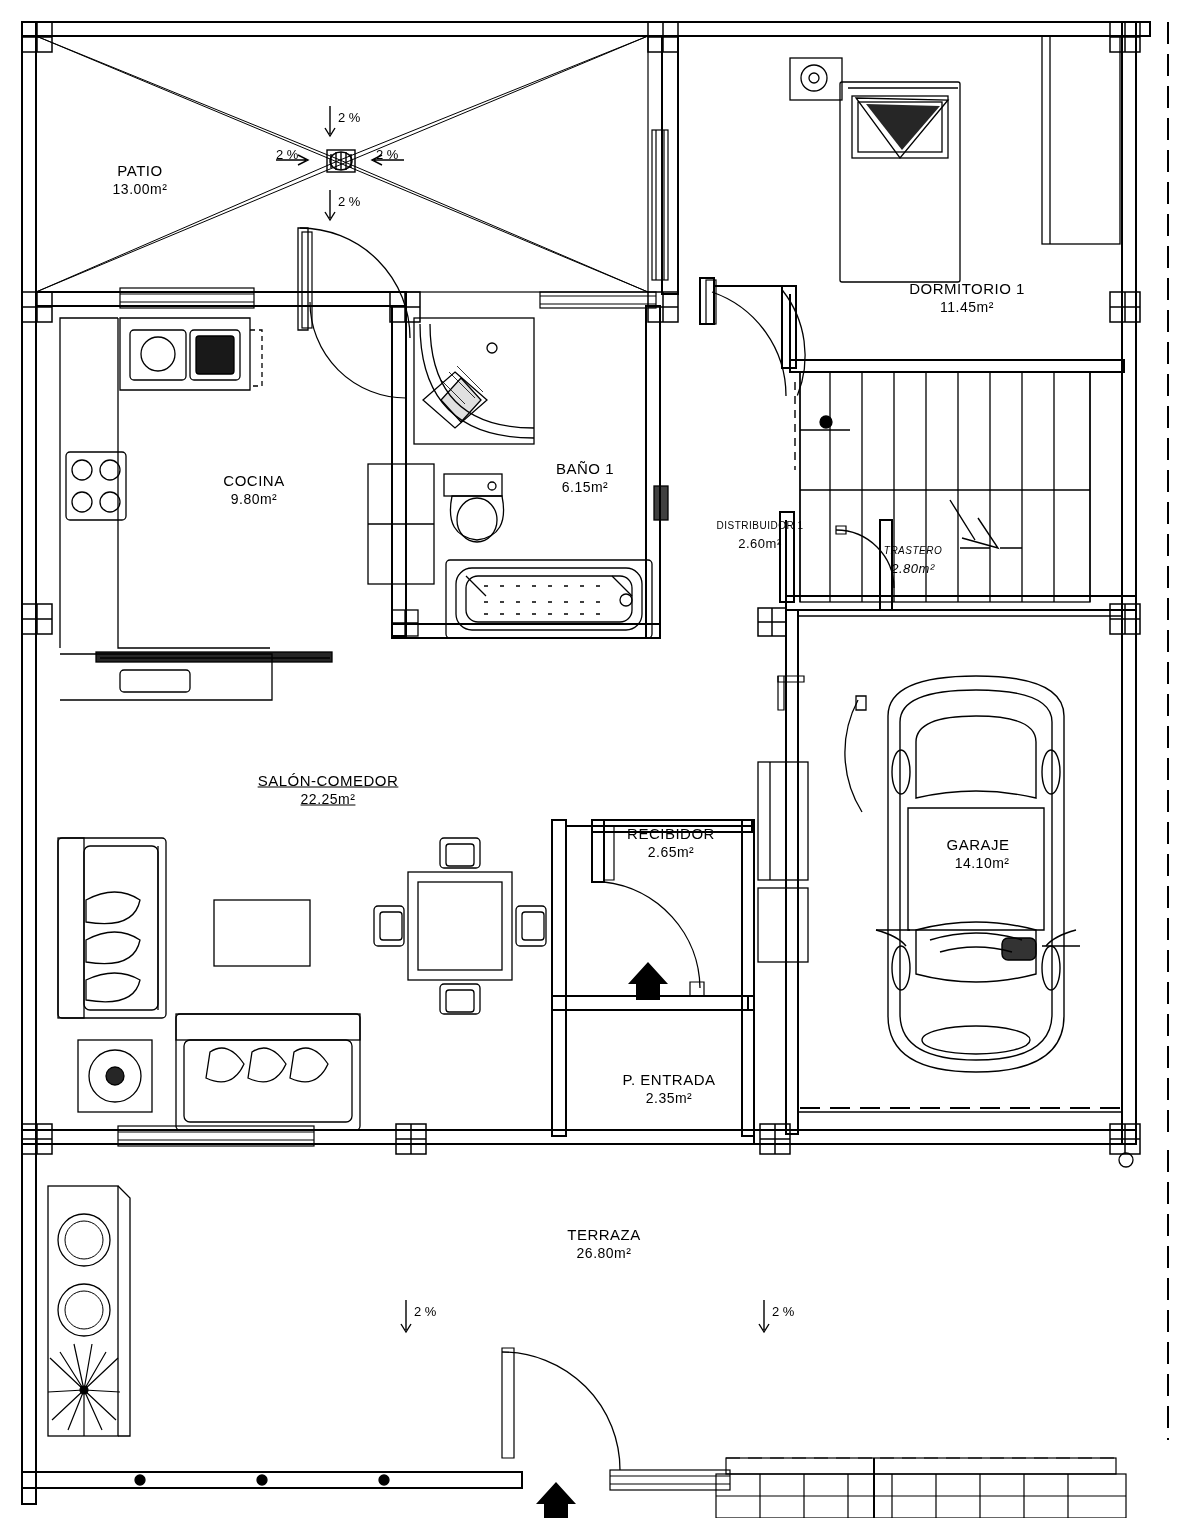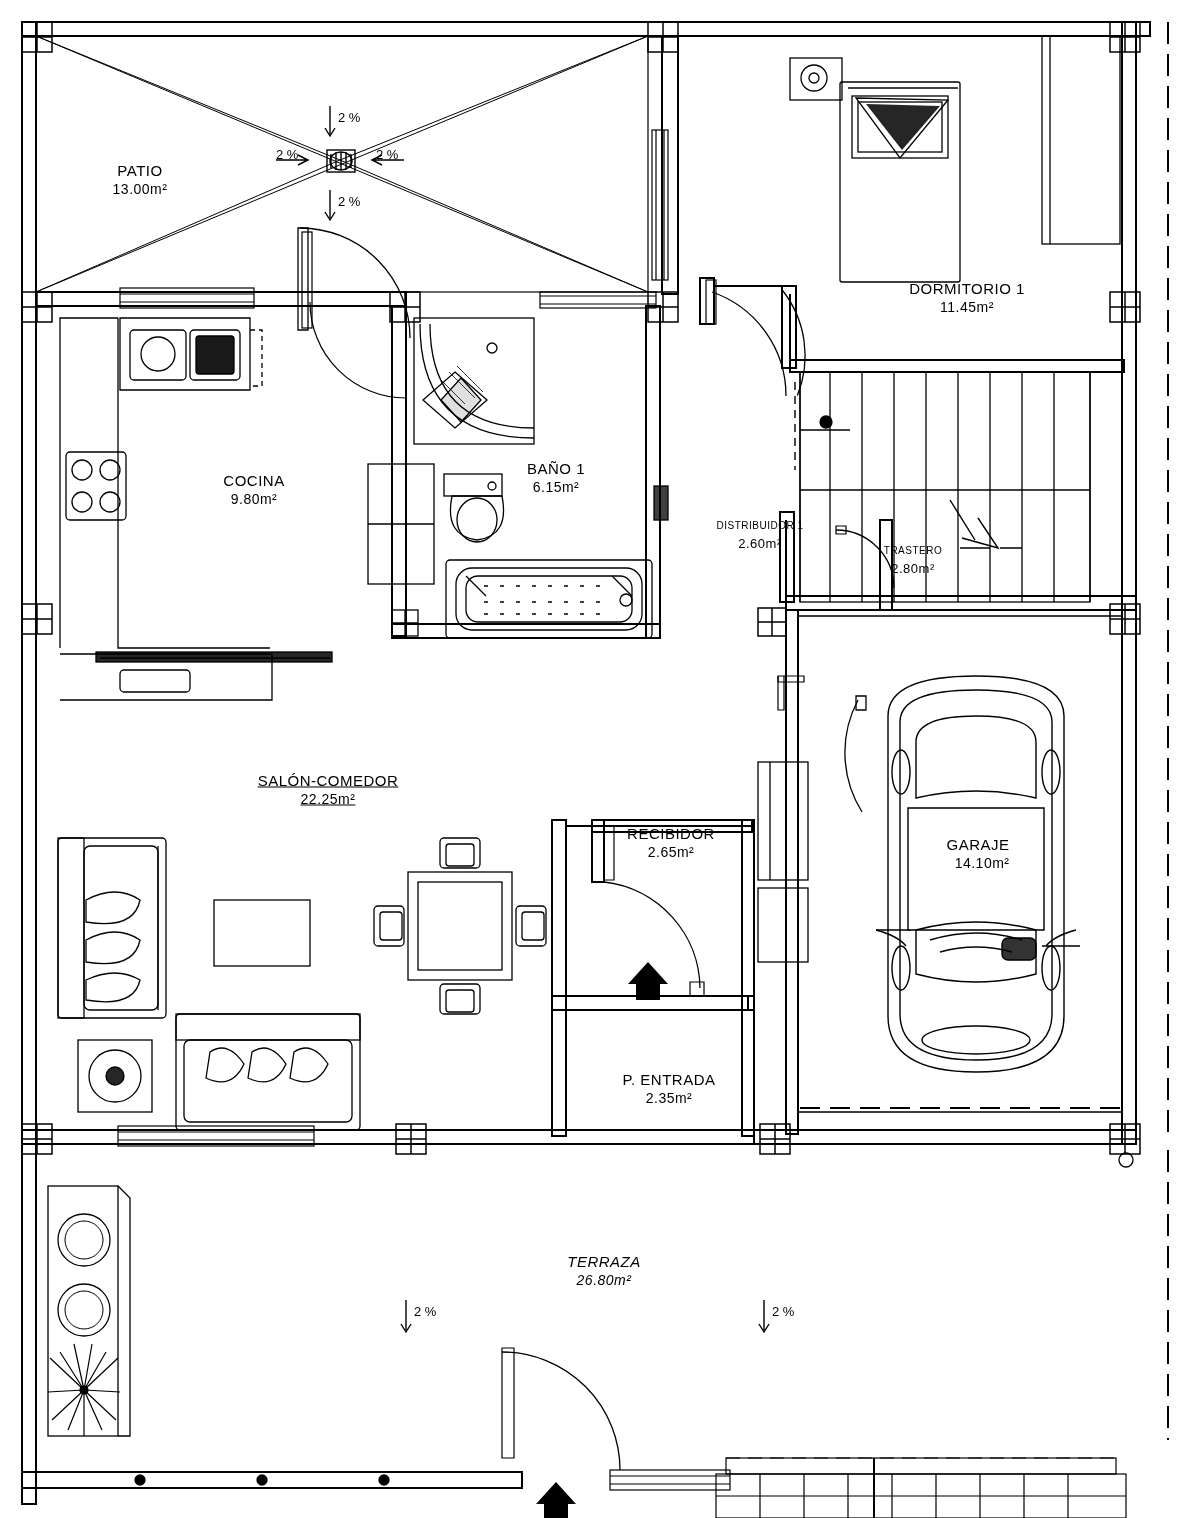--- a/index.html
+++ b/index.html
@@ -445,31 +445,31 @@
   <div class="label" style="left:967px; top:297px; transform:translate(-50%,-50%);">
     <span class="name">DORMITORIO 1</span>
     <span class="area">11.45m²</span>
   </div>
 
   <div class="label" style="left:254px; top:489px; transform:translate(-50%,-50%);">
     <span class="name">COCINA</span>
     <span class="area">9.80m²</span>
   </div>
 
-  <div class="label" style="left:556px; top:477px; transform:translate(-50%,-50%);">
+  <div class="label" style="left:585px; top:477px; transform:translate(-50%,-50%);">
     <span class="name">BAÑO 1</span>
     <span class="area">6.15m²</span>
   </div>
 
   <div class="label small-label" style="left:760px; top:534px; transform:translate(-50%,-50%);">
     <span class="name">DISTRIBUIDOR 1</span>
     <span class="area">2.60m²</span>
   </div>
 
-  <div class="label small-label" style="left:913px; top:559px; transform:translate(-50%,-50%);">
+  <div class="label small-label" style="left:913px; top:559px; transform:translate(-50%,-50%);font-style:italic;">
     <span class="name">TRASTERO</span>
     <span class="area">2.80m²</span>
   </div>
 
   <div class="label" style="left:328px; top:789px; transform:translate(-50%,-50%);text-decoration:underline;">
     <span class="name">SALÓN-COMEDOR</span>
     <span class="area">22.25m²</span>
   </div>
 
   <div class="label" style="left:671px; top:842px; transform:translate(-50%,-50%);">
@@ -480,21 +480,21 @@
   <div class="label" style="left:978px; top:853px; transform:translate(-50%,-50%);text-align:right;">
     <span class="name">GARAJE</span>
     <span class="area">14.10m²</span>
   </div>
 
   <div class="label" style="left:669px; top:1064px; transform:translate(-50%,-50%);margin-top:24px;">
     <span class="name">P. ENTRADA</span>
     <span class="area">2.35m²</span>
   </div>
 
-  <div class="label" style="left:604px; top:1270px; transform:translate(-50%,-50%);font-style:italic;">
+  <div class="label" style="left:604px; top:1243px; transform:translate(-50%,-50%);">
     <span class="name">TERRAZA</span>
     <span class="area">26.80m²</span>
   </div>
 
   <div class="slope" style="left:338px; top:110px;">2 %</div>
   <div class="slope" style="left:276px; top:147px;">2 %</div>
   <div class="slope" style="left:376px; top:147px;">2 %</div>
   <div class="slope" style="left:338px; top:194px;">2 %</div>
   <div class="slope" style="left:414px; top:1304px;">2 %</div>
   <div class="slope" style="left:772px; top:1304px;">2 %</div>

